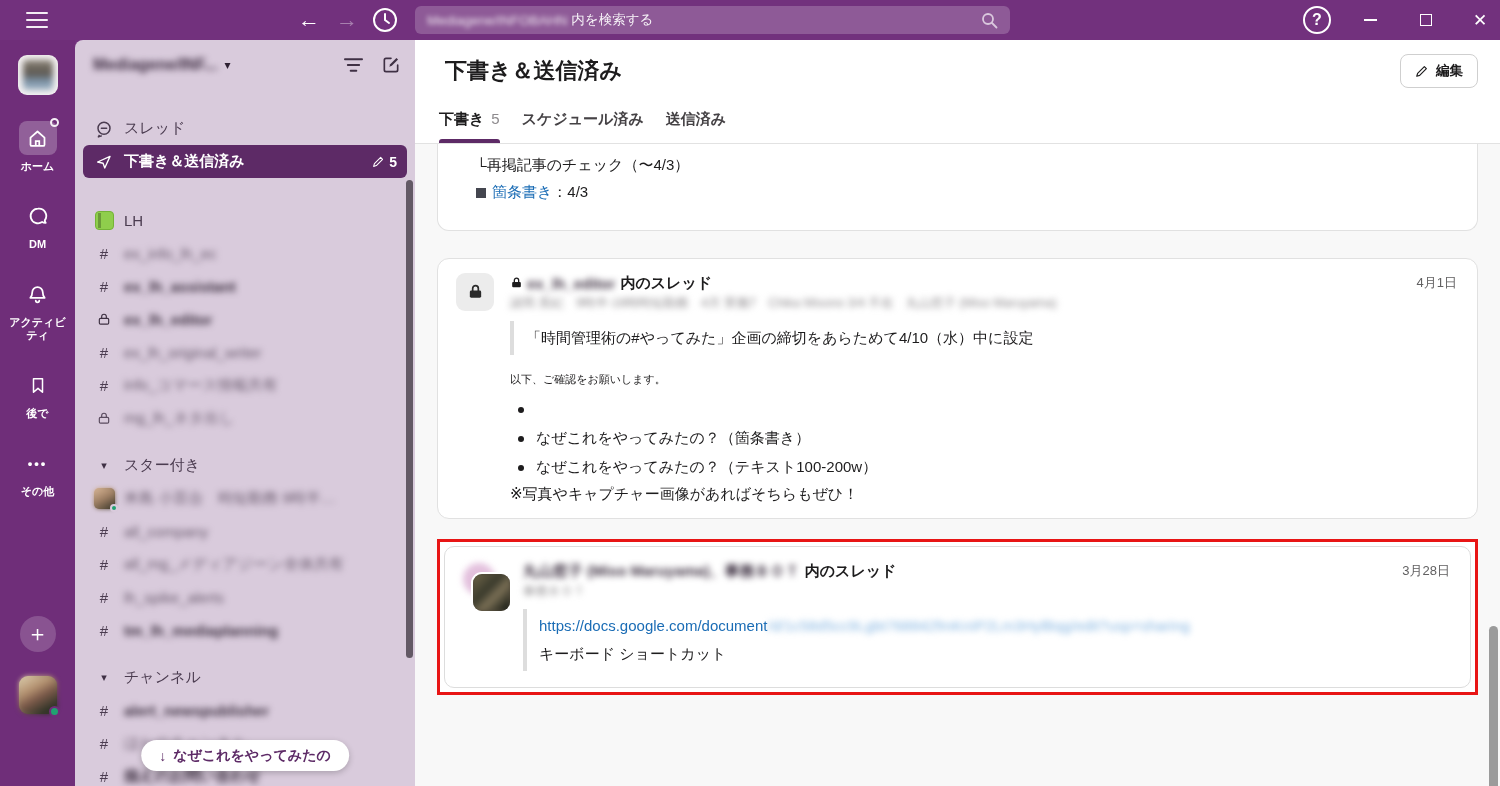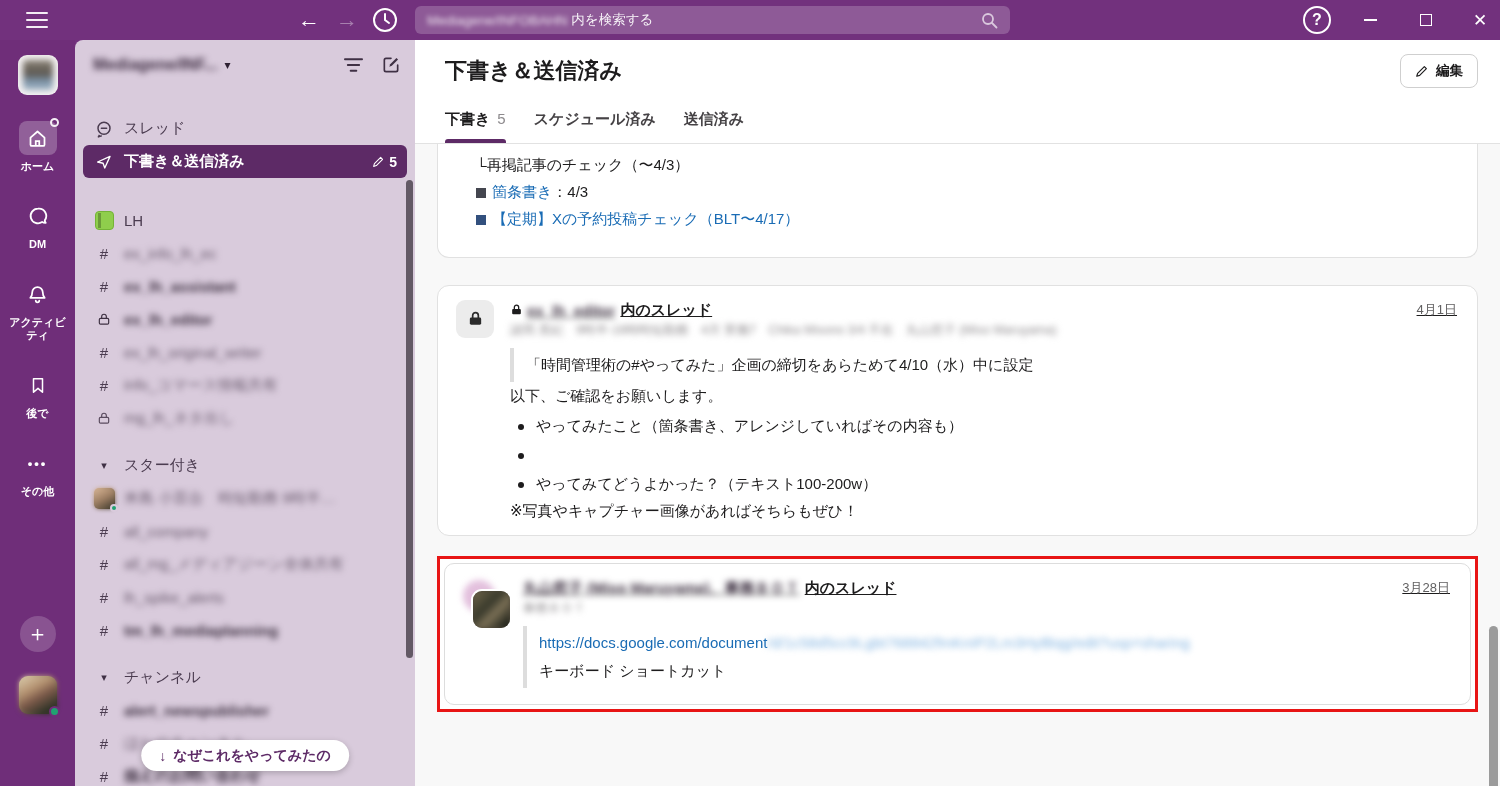--- a/index.html
+++ b/index.html
@@ -71,44 +71,44 @@
       background:linear-gradient(150deg,#d5b393 5%,#9c7d62 50%,#4a4234 90%); }
   .dm-ava .presence { position:absolute; right:-3px; bottom:-3px; width:8px; height:8px; border-radius:50%; background:#20a271; border:2px solid #d9cbdc; }
   .unread-pill { position:absolute; left:50%; transform:translateX(-50%); top:700px; height:31px; background:#fff; border-radius:16px; display:flex; align-items:center; padding:0 18px; gap:7px; color:#5d2a66; font-size:14px; font-weight:bold; box-shadow:0 2px 6px rgba(0,0,0,.22); white-space:nowrap; cursor:pointer; z-index:5; }
   .sb-scroll { position:absolute; right:2px; top:140px; width:7px; height:478px; border-radius:4px; background:#4d4550; opacity:.85; z-index:4; }
 
   
   .main { flex:1; background:#fff; position:relative; display:flex; flex-direction:column; overflow:hidden; }
   .main-head { height:62px; display:flex; align-items:center; padding:0 22px 0 30px; }
   .page-title { font-size:22px; font-weight:bold; color:#1d1c1d; }
   .edit-btn { margin-left:auto; display:flex; align-items:center; gap:7px; border:1px solid #cfcfcf; border-radius:8px; padding:7px 14px; font-size:13.5px; font-weight:bold; color:#1d1c1d; background:#fff; cursor:pointer; }
-  .tabs { display:flex; gap:28px; padding:0 30px; border-bottom:1px solid #e2e2e2; height:42px; }
+  .tabs { display:flex; gap:22px; padding:0 24px; border-bottom:1px solid #e2e2e2; height:42px; }
   .tab { position:relative; display:flex; align-items:flex-start; gap:7px; font-size:15px; font-weight:bold; color:#454245; padding-top:8px; cursor:pointer; }
   .tab .cnt { color:#8d8a8d; font-weight:normal; }
   .tab.active { color:#1d1c1d; }
   .tab.active:after { content:""; position:absolute; left:0; bottom:0; height:4px; width:100%; background:#5d2a66; border-radius:3px 3px 0 0; }
   .content { flex:1; background:#f8f8f8; padding:0 22px; position:relative; overflow:hidden; }
   .card { background:#fff; border:1px solid #e1e1e1; border-radius:12px; }
   .card1 { border-top:none; border-radius:0 0 12px 12px; padding:8px 20px 24px 38px; }
   .cline { height:27px; display:flex; align-items:center; font-size:15px; color:#1d1c1d; white-space:nowrap; }
   .sqb { display:inline-block; width:10px; height:10px; background:#44464f; margin-right:6px; flex-shrink:0; }
   .sqb.blue { background:#32507e; }
   .link { color:#1a6cb5; cursor:pointer; }
   .card2 { margin-top:27px; padding:14px 20px 12px 18px; display:flex; }
   .ava-col { width:40px; flex-shrink:0; position:relative; }
   .ava-lock { width:38px; height:38px; border-radius:9px; background:#ececec; display:flex; align-items:center; justify-content:center; }
   .msg-col { flex:1; margin-left:14px; min-width:0; }
-  .msg-head { display:flex; align-items:center; height:20px;text-decoration:underline; }
+  .msg-head { display:flex; align-items:center; height:20px; }
   .msg-head .name { font-size:15px; font-weight:bold; }
   .msg-head .suffix { font-size:15px; font-weight:bold; margin-left:5px; white-space:nowrap; }
   .msg-head .date { margin-left:auto; font-size:13px; color:#616061; white-space:nowrap; }
   .subline { margin-top:2px; height:18px; font-size:12.5px; color:#8d8a8d; filter:blur(3px); white-space:nowrap; overflow:hidden; }
   .quote { margin-top:8px; border-left:4px solid #dddddd; padding:3px 0 3px 12px; font-size:15px; color:#1d1c1d; }
   .quote .qline { line-height:28px; white-space:nowrap; }
-  .para { margin-top:4px; font-size:15px; line-height:20px; }
+  .para { margin-top:14px; font-size:11px; line-height:20px; }
   .blist { margin-top:6px; list-style:none; }
   .blist li { display:flex; align-items:center; height:29px; font-size:15px; }
   .dot { width:6px; height:6px; border-radius:50%; background:#1d1c1d; margin:0 12px 0 8px; flex-shrink:0; }
   .note { height:24px; display:flex; align-items:center; font-size:15px; color:#1d1c1d; }
   .hl-wrap { margin-top:20px; border:3px solid #e81515; background:#fff; padding:4px; }
   .card3 { border:1px solid #ddd; border-radius:10px; padding:14px 20px 16px 18px; display:flex; }
   .ava-stack { width:46px; height:50px; position:relative; flex-shrink:0; }
   .ava-pink { position:absolute; left:0; top:2px; width:32px; height:32px; border-radius:50%; background:#e3c0dd; filter:blur(3px); }
   .ava-darksq { position:absolute; left:10px; top:13px; width:37px; height:37px; border-radius:9px; overflow:hidden;
       background:#4d4638; box-shadow:0 0 0 2px #fff; }
@@ -387,24 +387,20 @@
 
       <div class="card card1">
         <div class="cline">
           <span>└</span>
             <span>再掲記事のチェック（〜4/3）</span>
         </div>
         <div class="cline">
           <span class="sqb"></span>
           <span class="link">箇条書き</span>
             <span>：4/3</span>
-        </div>
-        <div class="cline">
-          <span class="sqb blue"></span>
-          <span class="link">【定期】Xの予約投稿チェック（BLT〜4/17）</span>
         </div>
       </div>
 
       <div class="card card2">
         <div class="ava-col">
           <div class="ava-lock">
             <svg width="17" height="18" viewBox="0 0 24 24">
                 <rect x="4" y="10" width="16" height="10" rx="2" fill="#2b2b2b"></rect>
                 <path d="M8 11V7a4 4 0 0 1 8 0v4" fill="none" stroke="#2b2b2b" stroke-width="2.4"></path>
               </svg>
@@ -421,28 +417,28 @@
             <span class="date">4月1日</span>
           </div>
           <div class="subline">諸岡 美紀　9時半-16時時短勤務　4月 実働7　Chika Misono 3/4 不在　丸山窓子 (Miso Maruyama)</div>
           <div class="quote">
             <div class="qline">「時間管理術の#やってみた」企画の締切をあらためて4/10（水）中に設定</div>
           </div>
           <div class="para">以下、ご確認をお願いします。</div>
           <ul class="blist">
             <li>
                 <span class="dot"></span>
-                <span>やってみたこと（箇条書き、アレンジしていればその内容も）</span>
               </li>
             <li>
                 <span class="dot"></span>
+                <span>なぜこれをやってみたの？（箇条書き）</span>
               </li>
             <li>
                 <span class="dot"></span>
-                <span>やってみてどうよかった？（テキスト100-200w）</span>
+                <span>なぜこれをやってみたの？（テキスト100-200w）</span>
               </li>
           </ul>
           <div class="note">※写真やキャプチャー画像があればそちらもぜひ！</div>
         </div>
       </div>
 
       <div class="hl-wrap">
         <div class="card3">
           <div class="ava-stack">
             <span class="ava-pink"></span>

